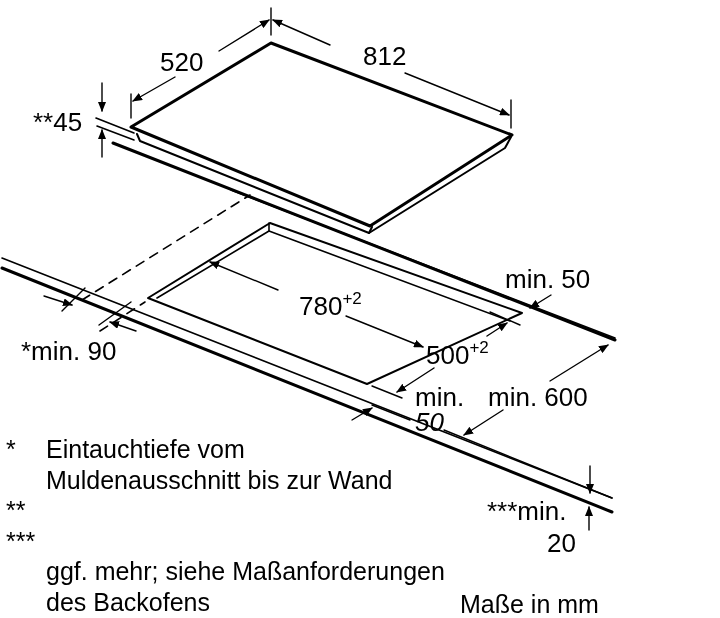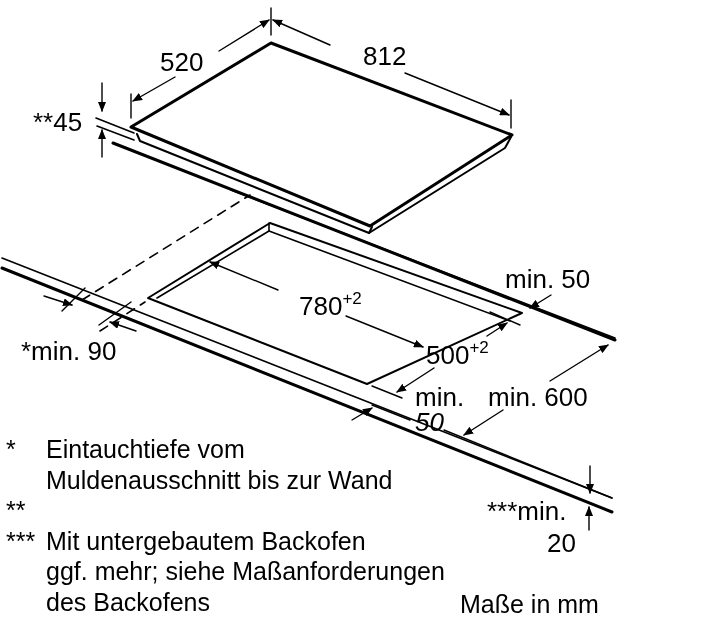--- a/index.html
+++ b/index.html
@@ -132,21 +132,20 @@
     </div>
   <div class="legend-row">
       <span class="legend-mark"></span>
       <span>Muldenausschnitt bis zur Wand</span>
     </div>
   <div class="legend-row">
       <span class="legend-mark">**</span>
     </div>
   <div class="legend-row">
       <span class="legend-mark">***</span>
-      <span>Mit untergebautem Backofen</span>
     </div>
   <div class="legend-row">
       <span class="legend-mark"></span>
       <span>ggf. mehr; siehe Maßanforderungen</span>
     </div>
   <div class="legend-row">
       <span class="legend-mark"></span>
       <span>des Backofens</span>
     </div>
 </div>

